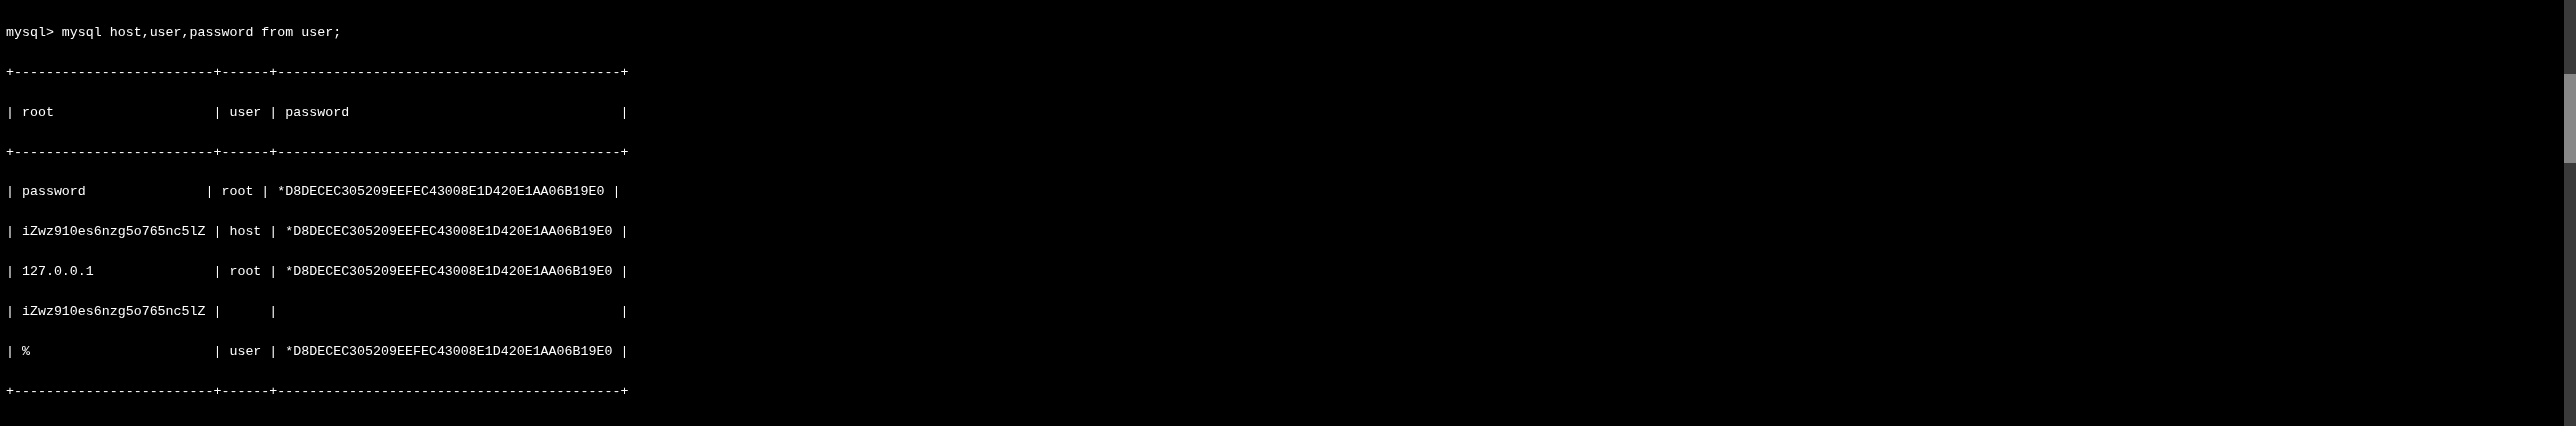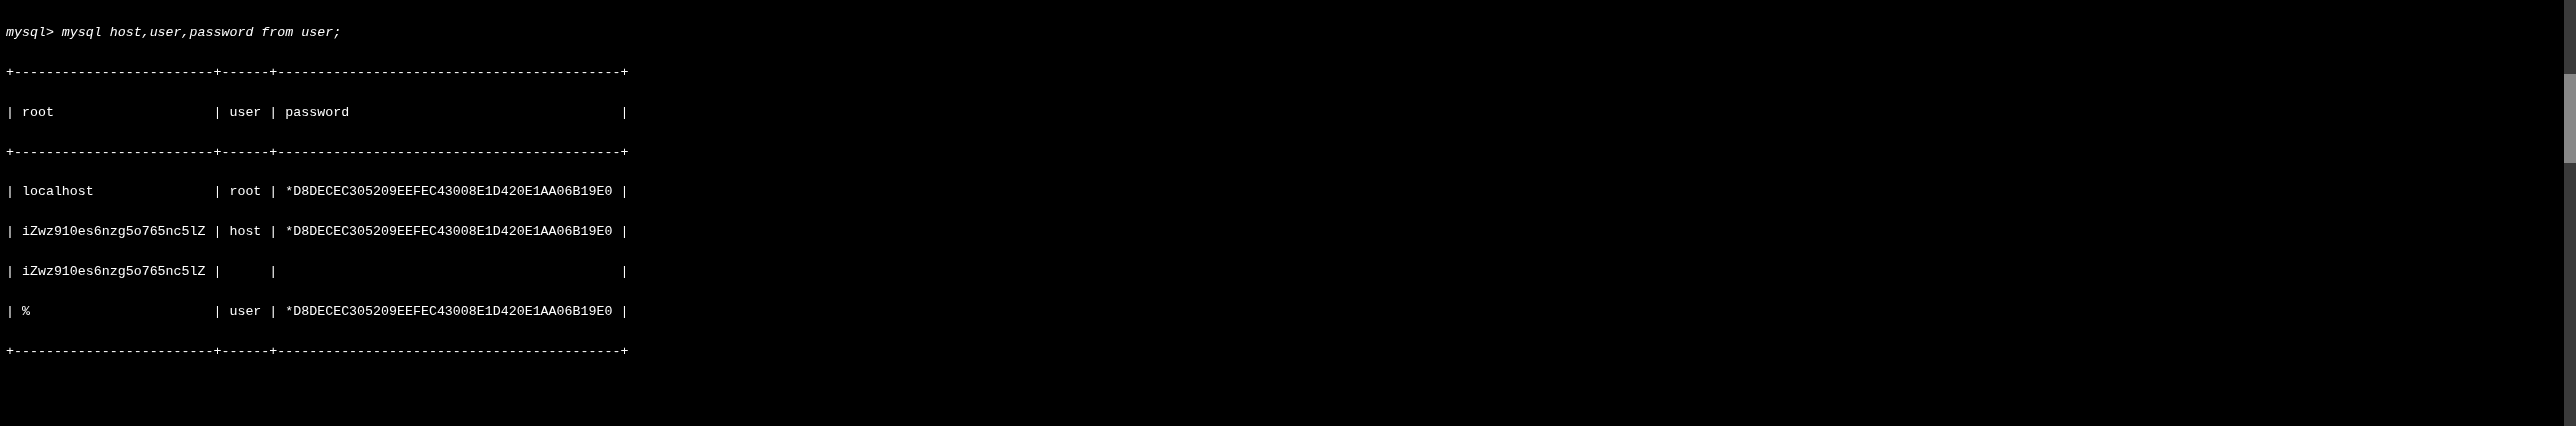--- a/index.html
+++ b/index.html
@@ -17,21 +17,20 @@
       width: 2576px;
       height: 426px;
       overflow: hidden;
       position: relative;
     }
     .terminal {
       white-space: pre;
     }
     .prompt-line {
       display: flex;
-      font-style: italic;
     }
     .scrollbar {
       position: absolute;
       right: 0;
       top: 0;
       width: 12px;
       height: 426px;
       background-color: #3a3a3a;
     }
     .scrollbar-thumb {
@@ -44,22 +43,23 @@
     }
   </style>
 </head>
 <body>
 
 <div class="terminal">
 <div class="prompt-line"><span>mysql&gt; </span><span>mysql host,user,password from user;</span></div>
 <div>+-------------------------+------+-------------------------------------------+</div>
 <div>| root                    | user | password                                  |</div>
 <div>+-------------------------+------+-------------------------------------------+</div>
-<div>| localhost               | root | *D8DECEC305209EEFEC43008E1D420E1AA06B19E0 |</div>
+<div>| password               | root | *D8DECEC305209EEFEC43008E1D420E1AA06B19E0 |</div>
 <div>| iZwz910es6nzg5o765nc5lZ | host | *D8DECEC305209EEFEC43008E1D420E1AA06B19E0 |</div>
+<div>| 127.0.0.1               | root | *D8DECEC305209EEFEC43008E1D420E1AA06B19E0 |</div>
 <div>| iZwz910es6nzg5o765nc5lZ |      |                                           |</div>
 <div>| %                       | user | *D8DECEC305209EEFEC43008E1D420E1AA06B19E0 |</div>
 <div>+-------------------------+------+-------------------------------------------+</div>
 </div>
 
 <div class="scrollbar">
   <div class="scrollbar-thumb"></div>
 </div>
 
 

